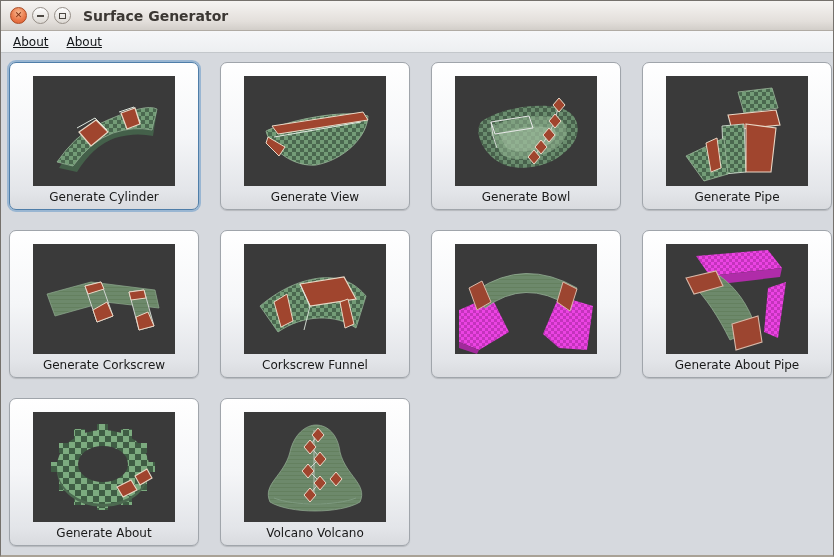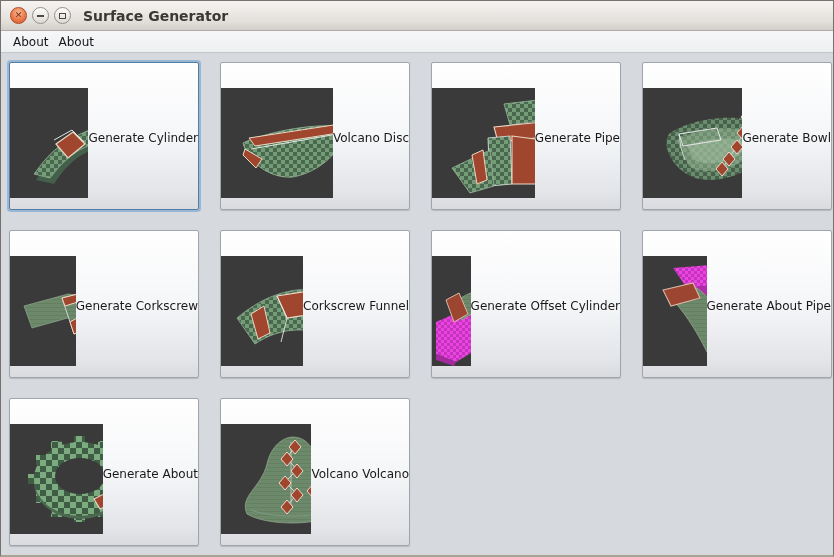--- a/index.html
+++ b/index.html
@@ -19,31 +19,31 @@
   .wm-btn{width:17px;height:17px;border-radius:50%;margin-right:5px;
     display:flex;align-items:center;justify-content:center;flex:0 0 auto;}
   .wm-close{background:radial-gradient(circle at 50% 32%,#f7bc94,#ea7a4b 55%,#dd5c31);
     border:1px solid #aa4b24;}
   .wm-close .glyph{color:#7c2f13;font-size:9px;font-weight:bold;line-height:1;margin-top:-1px;}
   .wm-plain{background:linear-gradient(#fefefe,#ddd9d4);border:1px solid #968f88;}
   .min-bar{display:block;width:7px;height:2px;background:#4c4843;}
   .max-box{display:block;width:7px;height:6px;border:1.4px solid #4c4843;background:transparent;}
   .title{font-weight:bold;font-size:14px;color:#3b3733;margin-left:7px;}
   
-  .menubar{height:22px;display:flex;align-items:center;gap:6px;padding-left:10px;
+  .menubar{height:22px;display:flex;align-items:center;gap:14px;padding-left:10px;
     background:linear-gradient(#f6f7f9,#edeff1);border-bottom:1px solid #c3c7cb;
-    font-size:12px;color:#14171a;}
+    font-size:12px;color:#14171a;text-decoration:underline;}
   .menu-item{padding:2px 2px;cursor:default;}
   
   .content{padding:9px 0 0 8px;}
   .grid{display:flex;flex-wrap:wrap;column-gap:21px;row-gap:20px;width:826px;}
-  .gbtn{width:190px;height:148px;border:1px solid #a0a5ab;border-radius:2px;
+  .gbtn{width:190px;height:148px;border:1px solid #a0a5ab;border-radius:7px;
     background:linear-gradient(#ffffff,#f5f6f8 50%,#e3e5e9 88%,#d9dbdf);
     box-shadow:0 1px 1px rgba(0,0,0,.15);
-    display:flex;flex-direction:row;align-items:center;cursor:default;}
+    display:flex;flex-direction:column;align-items:center;cursor:default;}
   .gbtn.focused{border:1px solid #4f7ea9;box-shadow:0 0 0 2px rgba(111,159,202,.6);}
   .thumb{width:142px;height:110px;background:#3a3a3a;margin-top:13px;overflow:hidden;}
   .thumb svg{display:block;}
   .gbtn-label{font-size:12px;color:#191919;margin-top:4px;line-height:15px;white-space:nowrap;}
 </style>
 </head>
 <body>
 
 <svg width="0" height="0" style="position:absolute" aria-hidden="true">
   <defs>
@@ -108,35 +108,21 @@
 
       <div class="gbtn">
         <div class="thumb">
           <svg width="142" height="110" viewBox="0 0 142 110">
             <path d="M22,55 C45,44 100,33 124,40 C123,62 99,84 72,89 C50,91 27,75 22,55 Z" fill="url(#pgreen)" stroke="#9ab89b" stroke-width="0.8"></path>
             <polygon points="28,50 119,36 124,44 34,58" fill="#a0452e" stroke="#e9d8c6" stroke-width="1"></polygon>
             <path d="M30,61 L117,46" stroke="#dfe8df" stroke-width="1" fill="none"></path>
             <polygon points="24,61 41,71 35,80 22,67" fill="#a0452e" stroke="#e9d8c6" stroke-width="1"></polygon>
           </svg>
         </div>
-        <div class="gbtn-label">Volcano Disc</div>
-      </div>
-
-      <div class="gbtn">
-        <div class="thumb">
-          <svg width="142" height="110" viewBox="0 0 142 110">
-            <polygon points="72,16 106,12 112,32 78,37" fill="url(#pgreen)" stroke="#9ab89b" stroke-width="0.8"></polygon>
-            <polygon points="62,39 110,34 114,49 66,54" fill="#a0452e" stroke="#e9d8c6" stroke-width="1.1"></polygon>
-            <polygon points="56,50 78,48 80,96 58,98" fill="url(#pgreen)" stroke="#cfdccf" stroke-width="0.9"></polygon>
-            <polygon points="80,48 110,52 105,96 80,96" fill="#a0452e" stroke="#e9d8c6" stroke-width="1.1"></polygon>
-            <polygon points="20,80 58,62 62,98 38,105" fill="url(#pgreen)" stroke="#9ab89b" stroke-width="0.8"></polygon>
-            <polygon points="40,67 51,62 55,92 45,96" fill="#a0452e" stroke="#e9d8c6" stroke-width="1"></polygon>
-          </svg>
-        </div>
-        <div class="gbtn-label">Generate Pipe</div>
+        <div class="gbtn-label">Generate View</div>
       </div>
 
       <div class="gbtn">
         <div class="thumb">
           <svg width="142" height="110" viewBox="0 0 142 110">
             <path d="M26,46 C46,30 98,24 114,36 C128,46 124,66 110,76 C94,92 60,97 44,86 C30,78 18,58 26,46 Z" fill="url(#pgreen)" opacity="0.85"></path>
             <path d="M34,52 C54,40 96,36 108,46 C116,54 110,68 98,74 C82,84 56,86 46,78 Z" fill="#8fb38f" opacity="0.55"></path>
             <path d="M44,58 C60,50 90,48 100,54 C104,60 98,68 88,71 C74,77 56,77 50,70 Z" fill="#a9c6a6" opacity="0.45"></path>
             <polygon points="36,46 74,40 78,52 40,58" fill="none" stroke="#e6e6e6" stroke-width="1"></polygon>
             <polyline points="36,46 38,60 42,72" fill="none" stroke="#e6e6e6" stroke-width="0.8"></polyline>
@@ -149,20 +135,34 @@
               <polygon points="79,74 85,81 79,88 73,81"></polygon>
             </g>
           </svg>
         </div>
         <div class="gbtn-label">Generate Bowl</div>
       </div>
 
       <div class="gbtn">
         <div class="thumb">
           <svg width="142" height="110" viewBox="0 0 142 110">
+            <polygon points="72,16 106,12 112,32 78,37" fill="url(#pgreen)" stroke="#9ab89b" stroke-width="0.8"></polygon>
+            <polygon points="62,39 110,34 114,49 66,54" fill="#a0452e" stroke="#e9d8c6" stroke-width="1.1"></polygon>
+            <polygon points="56,50 78,48 80,96 58,98" fill="url(#pgreen)" stroke="#cfdccf" stroke-width="0.9"></polygon>
+            <polygon points="80,48 110,52 105,96 80,96" fill="#a0452e" stroke="#e9d8c6" stroke-width="1.1"></polygon>
+            <polygon points="20,80 58,62 62,98 38,105" fill="url(#pgreen)" stroke="#9ab89b" stroke-width="0.8"></polygon>
+            <polygon points="40,67 51,62 55,92 45,96" fill="#a0452e" stroke="#e9d8c6" stroke-width="1"></polygon>
+          </svg>
+        </div>
+        <div class="gbtn-label">Generate Pipe</div>
+      </div>
+
+      <div class="gbtn">
+        <div class="thumb">
+          <svg width="142" height="110" viewBox="0 0 142 110">
             <polygon points="14,50 58,38 122,46 126,64 72,58 22,72" fill="url(#pfine)" stroke="#8faa8f" stroke-width="0.7"></polygon>
             <polygon points="52,42 68,38 80,72 64,78" fill="url(#pfine)" stroke="#dcdcdc" stroke-width="0.9"></polygon>
             <polygon points="52,42 68,38 71,45 55,50" fill="#a0452e" stroke="#e9d8c6" stroke-width="1"></polygon>
             <polygon points="74,58 80,72 64,78 60,66" fill="#a0452e" stroke="#e9d8c6" stroke-width="1"></polygon>
             <polygon points="96,48 111,46 121,82 106,86" fill="url(#pfine)" stroke="#dcdcdc" stroke-width="0.9"></polygon>
             <polygon points="96,48 111,46 113,54 98,56" fill="#a0452e" stroke="#e9d8c6" stroke-width="1"></polygon>
             <polygon points="115,68 121,82 106,86 103,73" fill="#a0452e" stroke="#e9d8c6" stroke-width="1"></polygon>
           </svg>
         </div>
         <div class="gbtn-label">Generate Corkscrew</div>
@@ -185,21 +185,20 @@
         <div class="thumb">
           <svg width="142" height="110" viewBox="0 0 142 110">
             <polygon points="4,66 36,52 54,88 24,106 4,98" fill="url(#pmag)"></polygon>
             <polygon points="4,98 24,106 22,110 4,104" fill="#a22a9c"></polygon>
             <polygon points="88,90 104,52 138,62 132,106 104,104" fill="url(#pmag)"></polygon>
             <path d="M22,46 Q70,14 122,44 L114,62 Q70,34 30,64 Z" fill="url(#pfine)" stroke="#93ac93" stroke-width="0.8"></path>
             <polygon points="14,44 27,37 36,58 22,66" fill="#9c4530" stroke="#d8b8a8" stroke-width="1"></polygon>
             <polygon points="108,38 122,45 115,67 102,58" fill="#9c4530" stroke="#d8b8a8" stroke-width="1"></polygon>
           </svg>
         </div>
-        <div class="gbtn-label">Generate Offset Cylinder</div>
       </div>
 
       <div class="gbtn">
         <div class="thumb">
           <svg width="142" height="110" viewBox="0 0 142 110">
             <polygon points="30,12 102,6 116,24 44,32" fill="url(#pmag)"></polygon>
             <polygon points="44,32 116,24 114,33 46,41" fill="#b02ca9"></polygon>
             <path d="M26,40 L54,32 C70,44 82,60 90,84 L64,96 C52,72 40,54 26,40 Z" fill="url(#pfine)" stroke="#8faa8f" stroke-width="0.8"></path>
             <polygon points="20,34 50,27 57,42 28,50" fill="#9c4530" stroke="#d8b8a8" stroke-width="1.1"></polygon>
             <polygon points="66,80 92,72 96,98 70,106" fill="#9c4530" stroke="#d8b8a8" stroke-width="1.1"></polygon>

